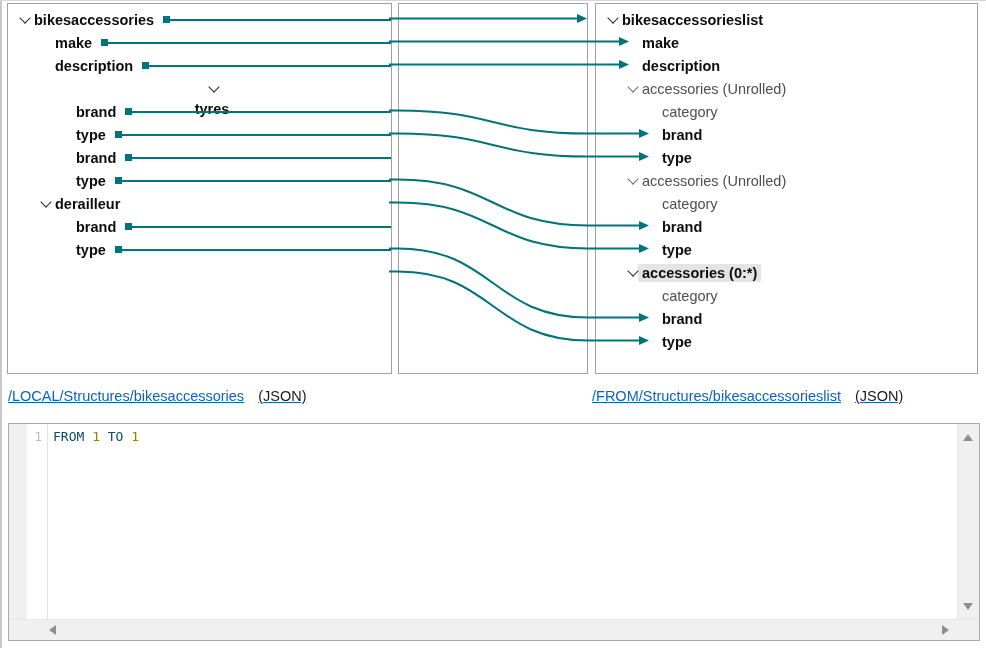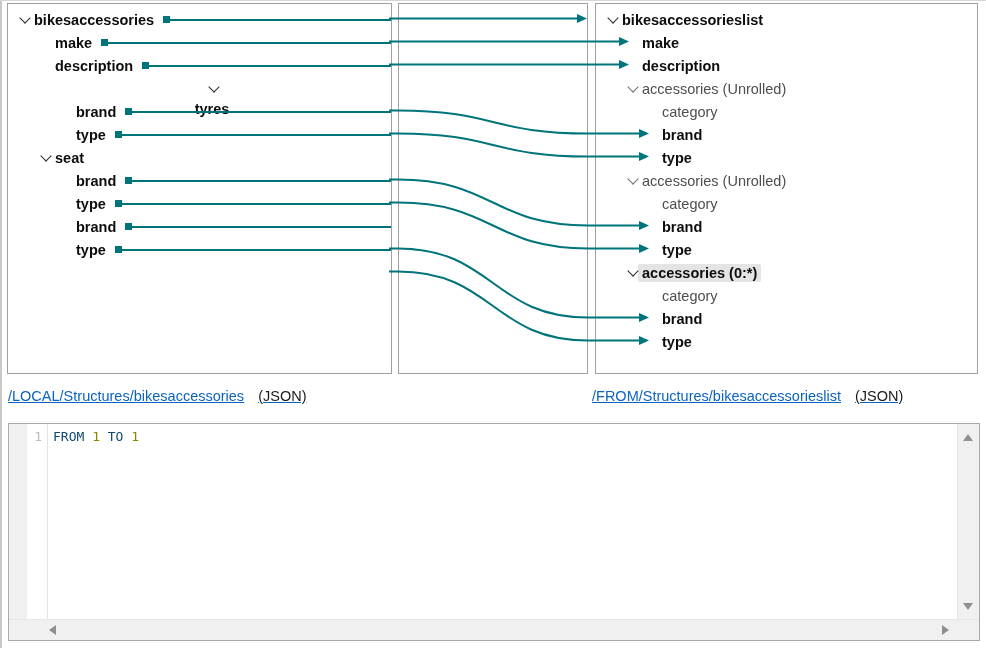--- a/index.html
+++ b/index.html
@@ -97,37 +97,37 @@
         <span class="lab">brand</span>
         <span class="port"></span>
         <span class="wire"></span>
       </div>
       <div class="trow" style="padding-left: 50px;">
         <span class="slot"></span>
         <span class="lab">type</span>
         <span class="port"></span>
         <span class="wire"></span>
       </div>
+      <div class="trow" style="padding-left: 50px;">
+        <span class="slot"></span>
+        <span class="lab">brand</span>
+        <span class="port"></span>
+        <span class="wire"></span>
+      </div>
+      <div class="trow" style="padding-left: 50px;">
+        <span class="slot"></span>
+        <span class="lab">type</span>
+        <span class="port"></span>
+        <span class="wire"></span>
+      </div>
       <div class="trow" style="padding-left: 29px;">
         <span class="slot">
           <span class="chev"></span>
         </span>
-        <span class="lab">seat</span>
-      </div>
-      <div class="trow" style="padding-left: 50px;">
-        <span class="slot"></span>
-        <span class="lab">brand</span>
-        <span class="port"></span>
-        <span class="wire"></span>
-      </div>
-      <div class="trow" style="padding-left: 50px;">
-        <span class="slot"></span>
-        <span class="lab">type</span>
-        <span class="port"></span>
-        <span class="wire"></span>
+        <span class="lab">derailleur</span>
       </div>
       <div class="trow" style="padding-left: 50px;">
         <span class="slot"></span>
         <span class="lab">brand</span>
         <span class="port"></span>
         <span class="wire"></span>
       </div>
       <div class="trow" style="padding-left: 50px;">
         <span class="slot"></span>
         <span class="lab">type</span>

